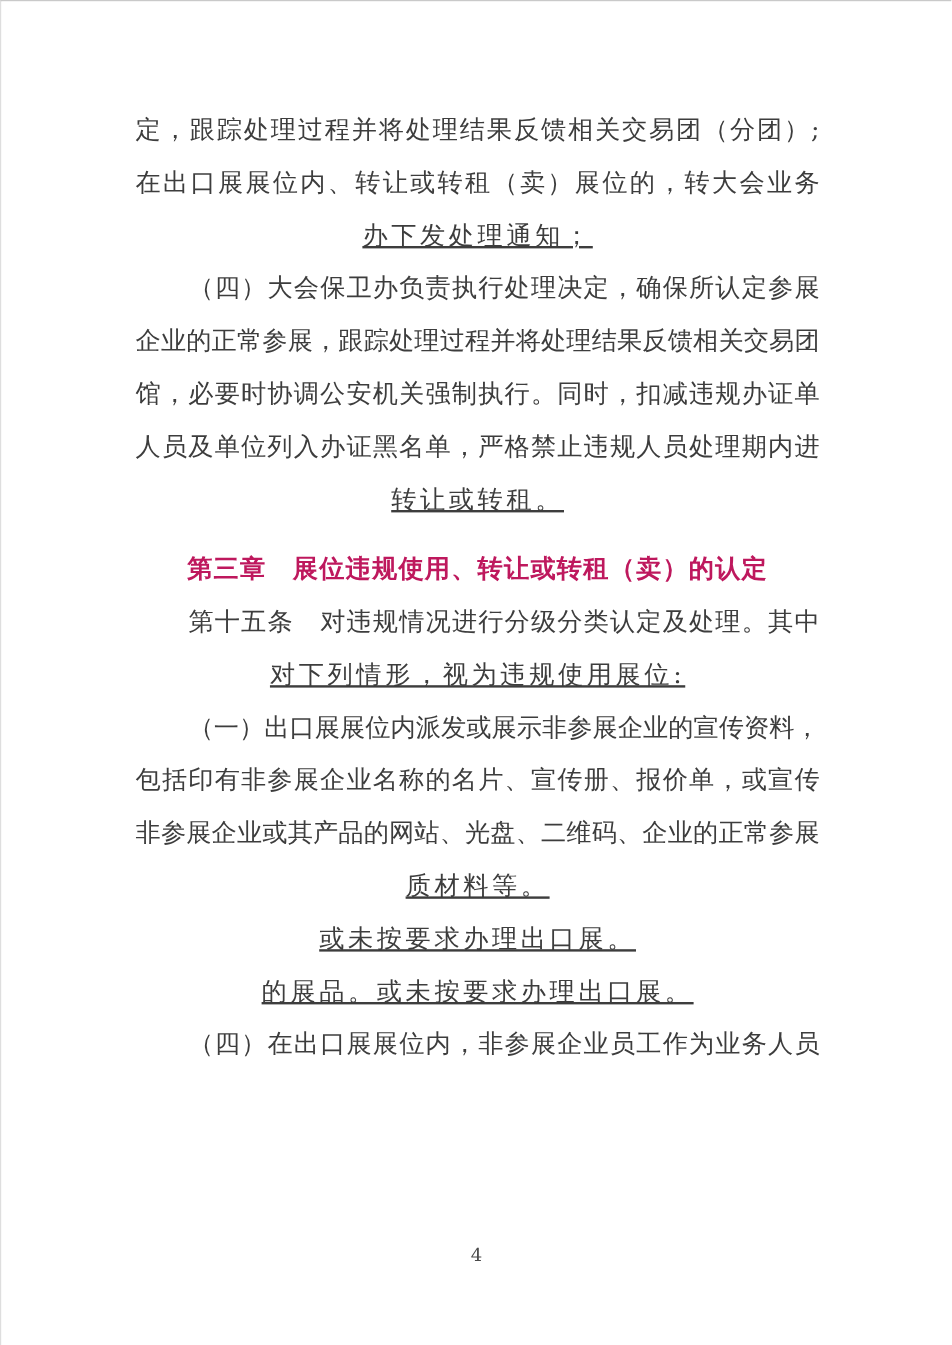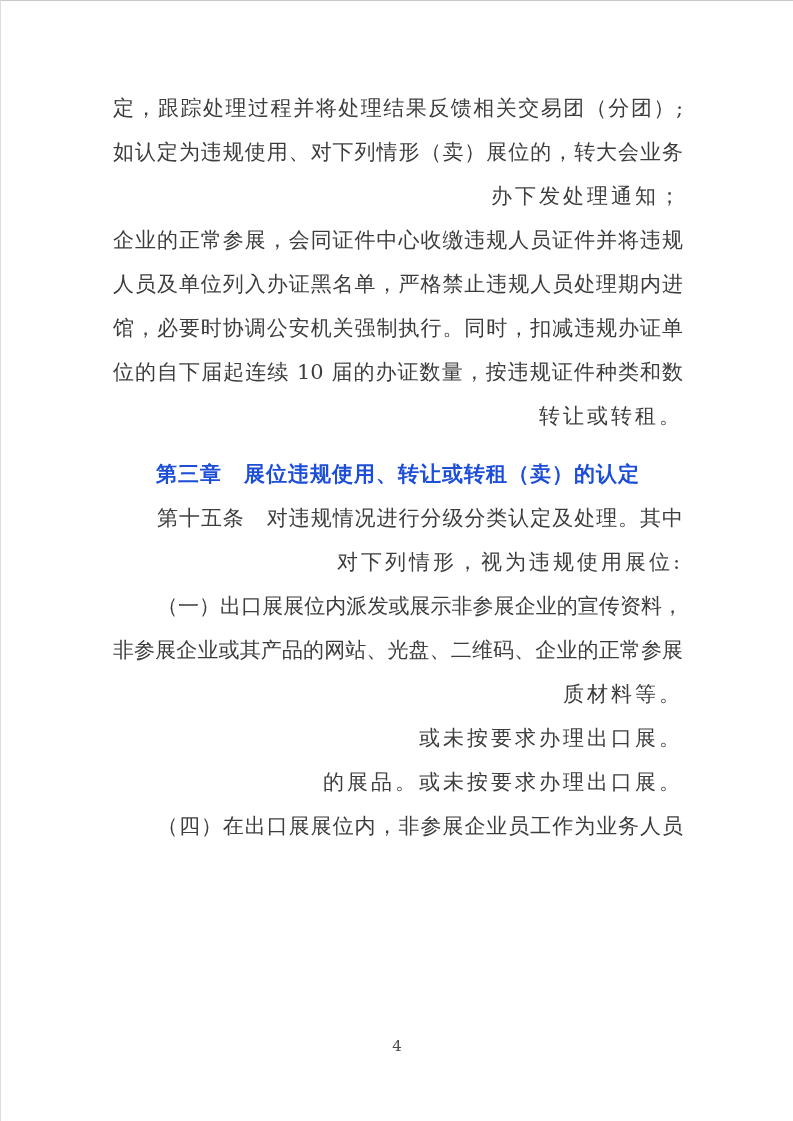--- a/index.html
+++ b/index.html
@@ -31,69 +31,71 @@
     height: 44px;
     overflow: hidden;
   }
   
   .j {
     text-align: justify;
     text-align-last: justify;
   }
   
   .s {
-    text-align: right;
+    text-align: center;
     letter-spacing: 3px;
+    text-decoration: underline;
   }
   
   .ind {
     text-indent: 44px;
   }
   .chapter-heading {
     font-size: 21px;
     line-height: 44px;
     height: 44px;
     margin-top: 14px;
     font-weight: bold;
     text-align: center;
     letter-spacing: 1px;
-    color: #1d4ed8;
+    color: #be185d;
   }
   .page-number {
     position: absolute;
     left: 0;
     top: 1036px;
     width: 100%;
     text-align: center;
     font-size: 15px;
     color: #4a4a4a;
     letter-spacing: 0;
   }
 </style>
 </head>
 <body>
 
 <div class="page">
 
   <div class="textblock">
 
     <div class="line j">定，跟踪处理过程并将处理结果反馈相关交易团（分团）;</div>
-    <div class="line j">如认定为违规使用、对下列情形（卖）展位的，转大会业务</div>
+    <div class="line j">在出口展展位内、转让或转租（卖）展位的，转大会业务</div>
     <div class="line s">办下发处理通知；</div>
-    <div class="line j">企业的正常参展，会同证件中心收缴违规人员证件并将违规</div>
+    <div class="line j ind">（四）大会保卫办负责执行处理决定，确保所认定参展</div>
+    <div class="line j">企业的正常参展，跟踪处理过程并将处理结果反馈相关交易团</div>
+    <div class="line j">馆，必要时协调公安机关强制执行。同时，扣减违规办证单</div>
     <div class="line j">人员及单位列入办证黑名单，严格禁止违规人员处理期内进</div>
-    <div class="line j">馆，必要时协调公安机关强制执行。同时，扣减违规办证单</div>
-    <div class="line j">位的自下届起连续 10 届的办证数量，按违规证件种类和数</div>
     <div class="line s">转让或转租。</div>
 
     <div class="chapter-heading">第三章　展位违规使用、转让或转租（卖）的认定</div>
 
     <div class="line j ind">第十五条　对违规情况进行分级分类认定及处理。其中</div>
     <div class="line s">对下列情形，视为违规使用展位:</div>
     <div class="line j ind">（一）出口展展位内派发或展示非参展企业的宣传资料，</div>
+    <div class="line j">包括印有非参展企业名称的名片、宣传册、报价单，或宣传</div>
     <div class="line j">非参展企业或其产品的网站、光盘、二维码、企业的正常参展</div>
     <div class="line s">质材料等。</div>
     <div class="line s">或未按要求办理出口展。</div>
     <div class="line s">的展品。或未按要求办理出口展。</div>
     <div class="line j ind">（四）在出口展展位内，非参展企业员工作为业务人员</div>
 
   </div>
 
   <div class="page-number">4</div>
 

